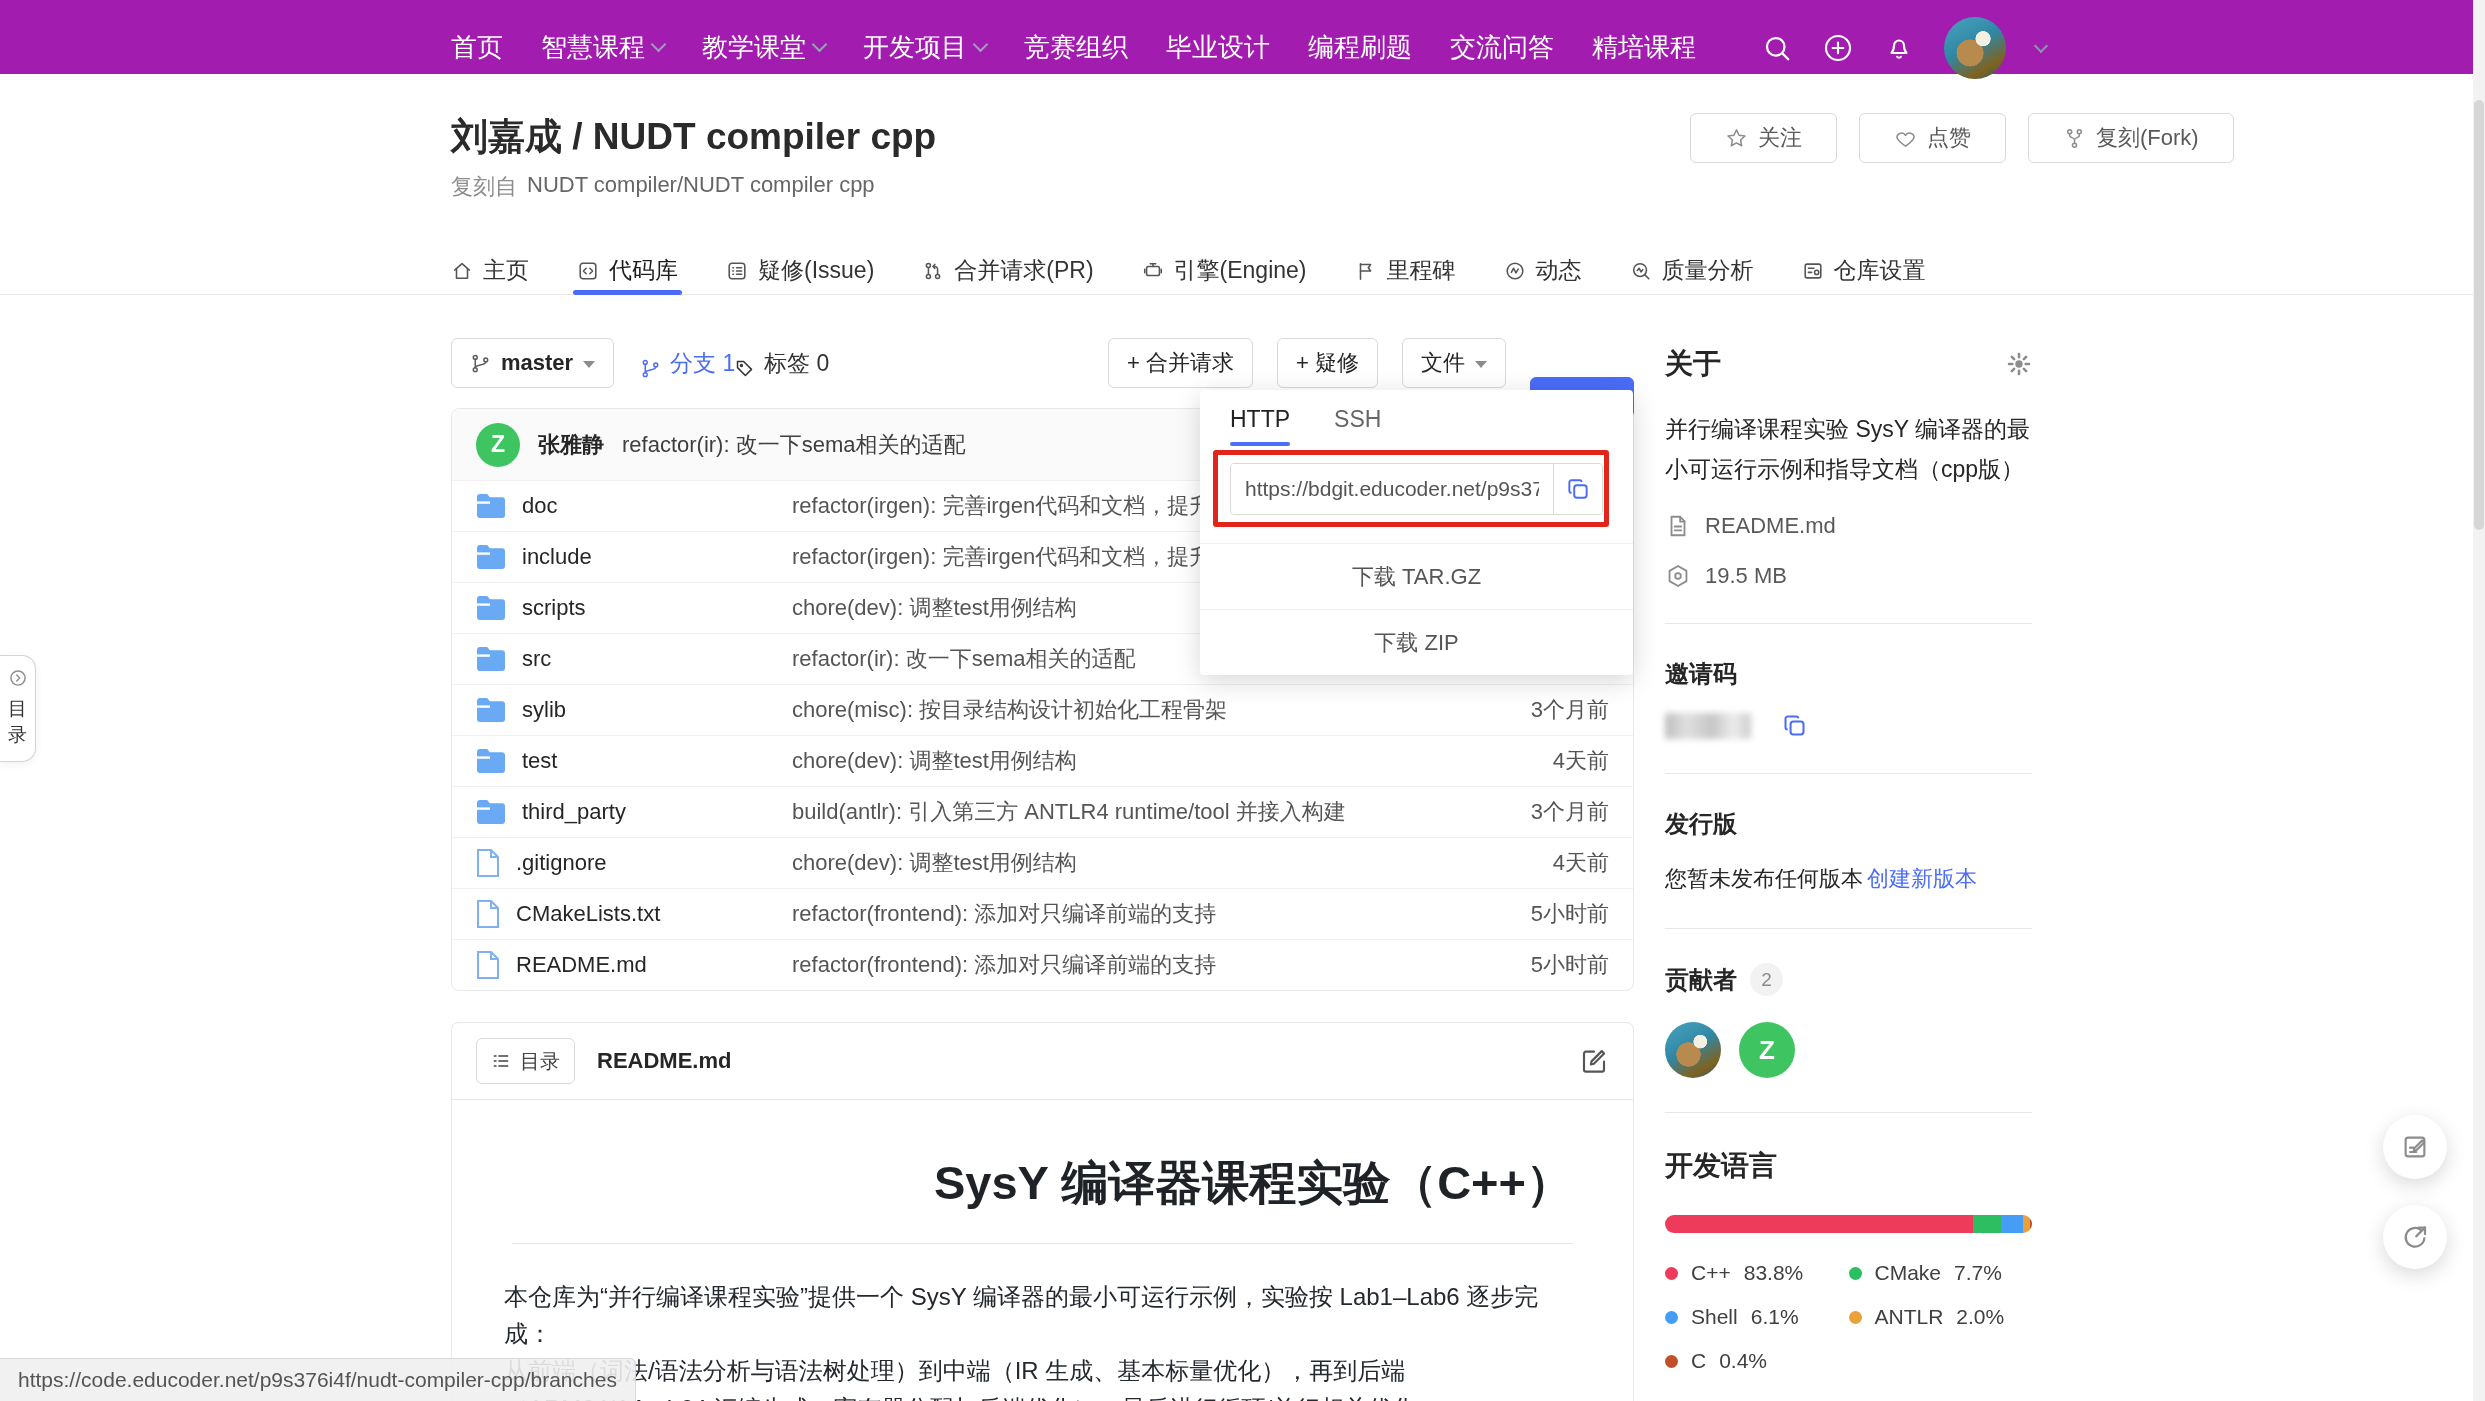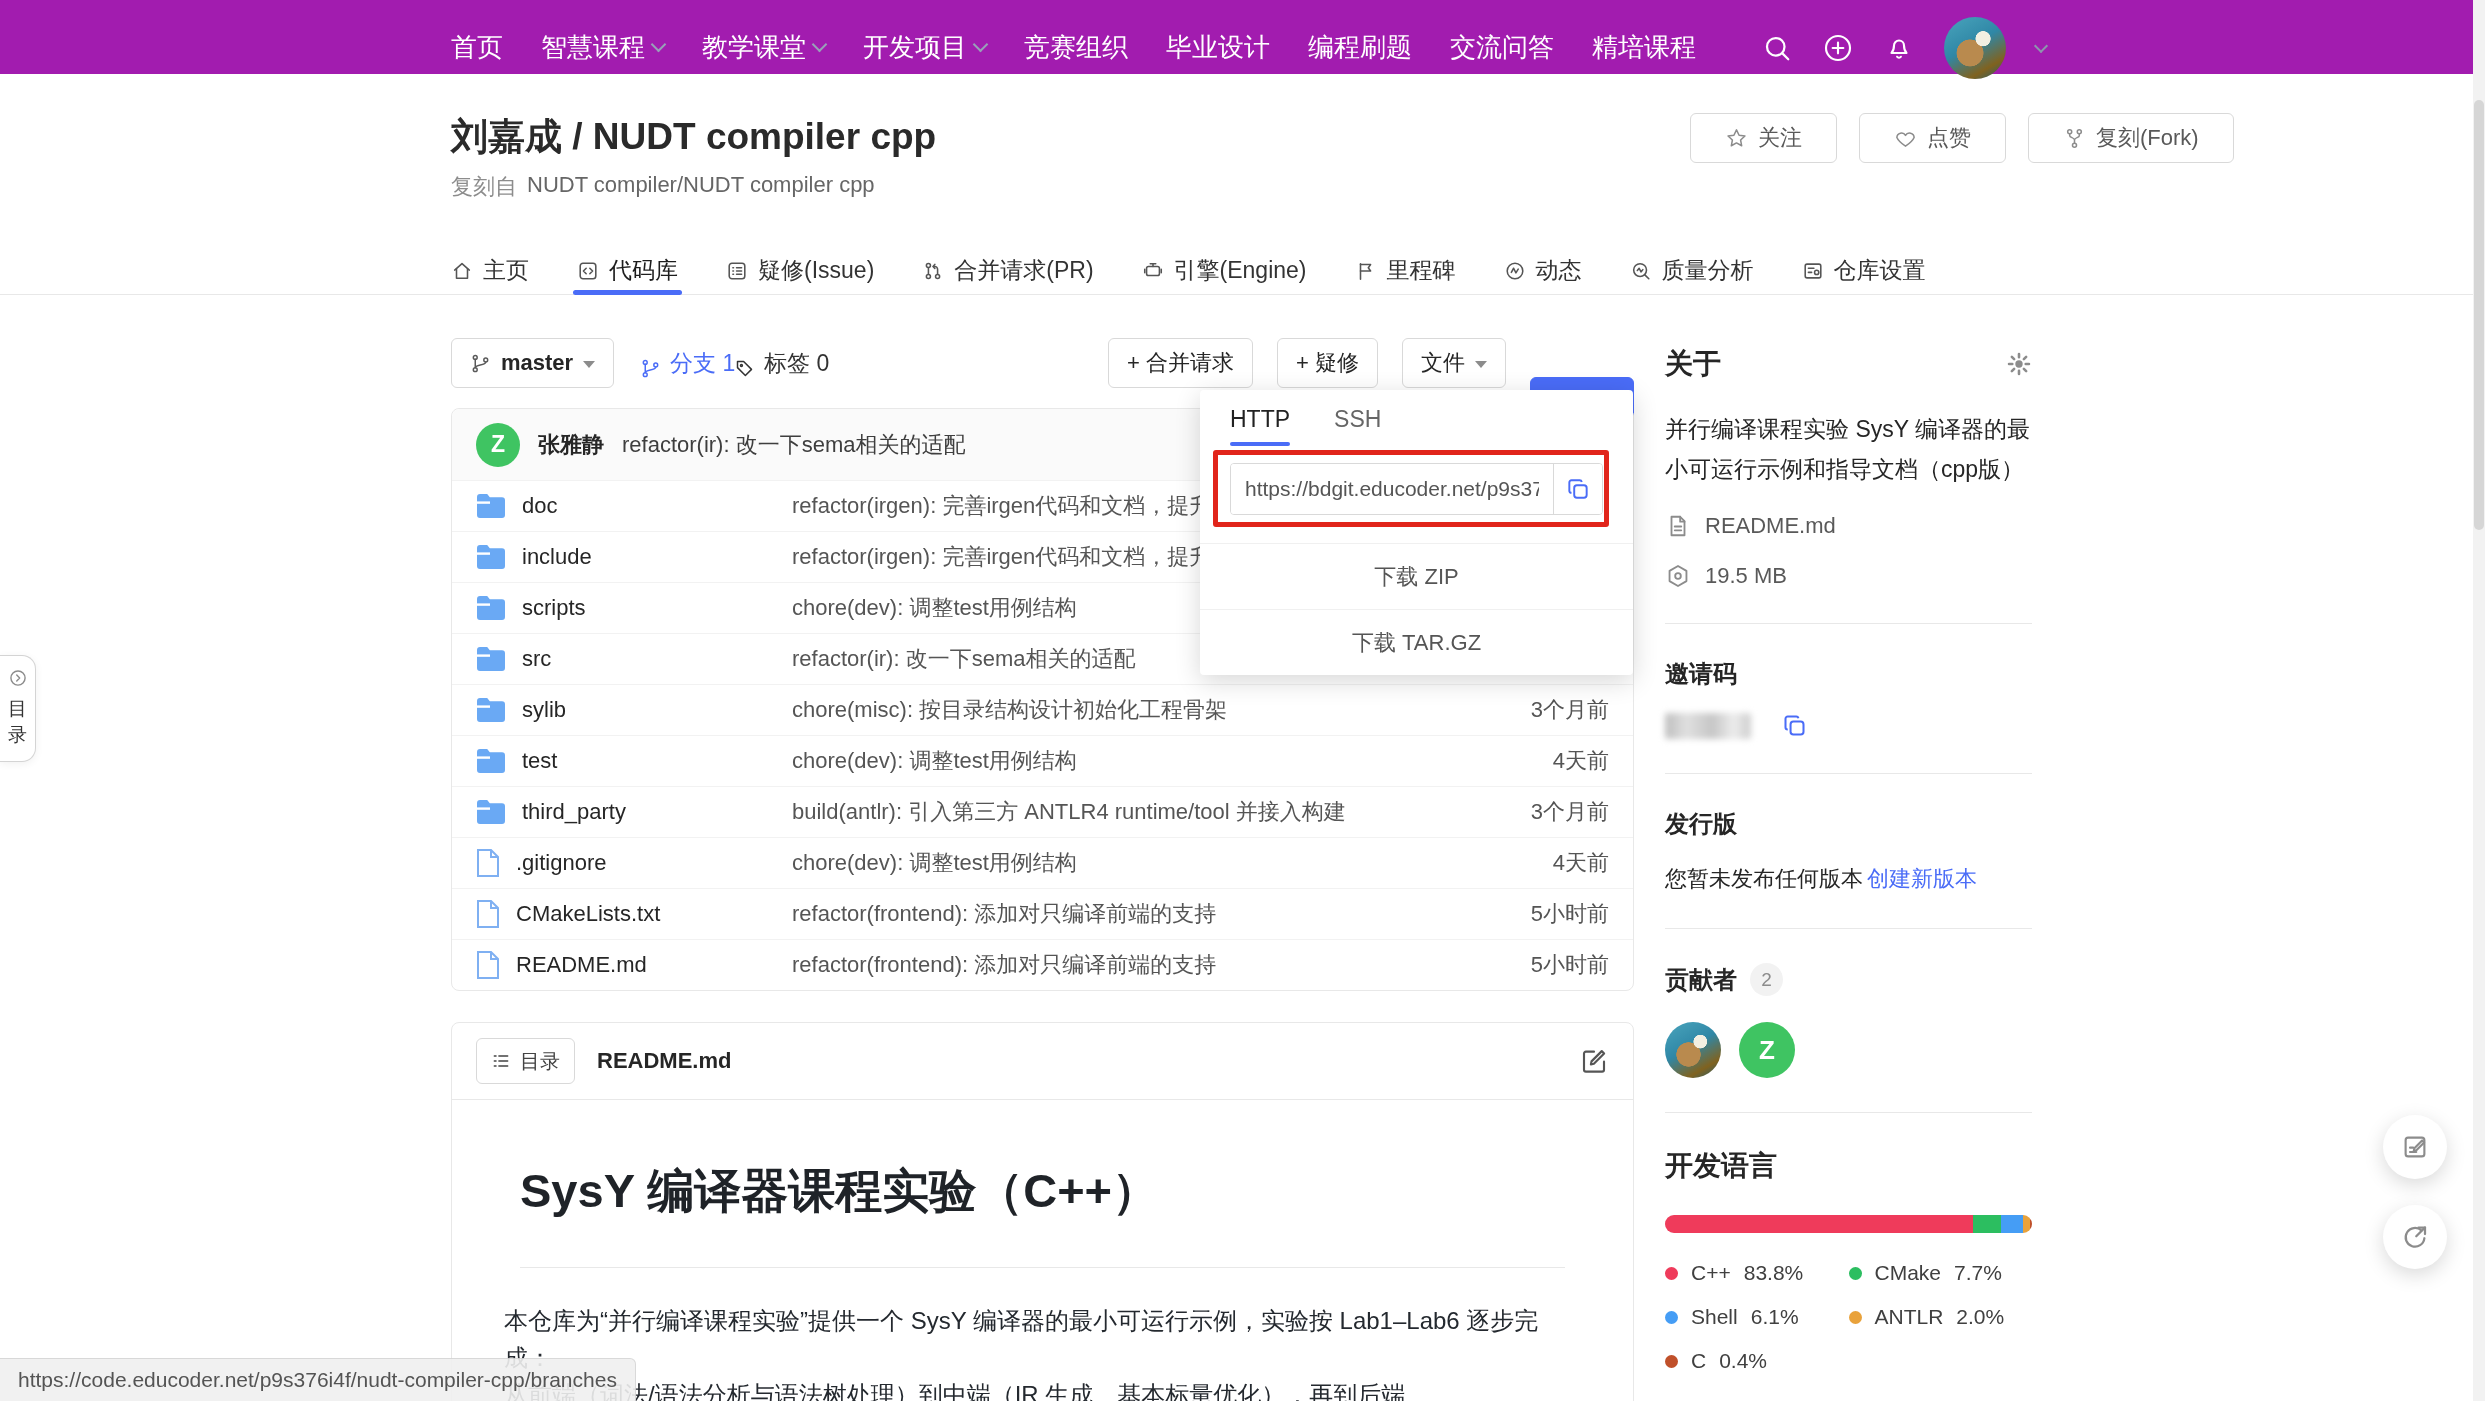--- a/index.html
+++ b/index.html
@@ -66,21 +66,21 @@
   .ftime{font-size:22px;color:#555;margin-left:24px;white-space:nowrap;}
 
   
   .readme-card{position:absolute;top:1022px;left:451px;width:1183px;height:700px;border:1px solid var(--border);border-radius:8px;background:#fff;z-index:4;}
   .readme-head{height:77px;display:flex;align-items:center;gap:22px;padding:0 24px;border-bottom:1px solid var(--border);}
   .toc-btn{height:46px;padding:0 14px;border:1px solid #d9d9d9;border-radius:6px;background:#fff;
            display:flex;align-items:center;gap:9px;font-size:20px;color:#444;cursor:pointer;}
   .readme-name{font-size:22px;font-weight:700;}
   .readme-edit{margin-left:auto;color:#555;cursor:pointer;}
   .readme-body{padding:44px 52px 0;}
-  .rtitle{margin:16px;font-size:47px;font-weight:700;color:#1f2328;padding-bottom:44px;border-bottom:1px solid var(--border);}
+  .rtitle{margin:8px;font-size:47px;font-weight:700;color:#1f2328;padding-bottom:28px;border-bottom:1px solid var(--border);text-align:right;}
   .rpara{margin:34px 0 0;font-size:24px;line-height:1.55;color:#24292f;white-space:pre-line;}
 
   
   .dropdown{position:absolute;top:390px;left:1200px;width:433px;background:#fff;border-radius:4px;
             box-shadow:0 6px 26px rgba(0,0,0,.16);z-index:40;}
   .dd-tabs{display:flex;gap:44px;padding:16px 30px 0;}
   .dd-tab{font-size:23px;color:#666;padding-bottom:13px;position:relative;cursor:pointer;}
   .dd-tab.active{color:#222;}
   .dd-tab.active::after{content:"";position:absolute;left:0;right:0;bottom:0;height:4px;background:var(--accent);border-radius:2px;}
   .dd-input-wrap{margin:17px 30px 0;display:flex;height:52px;border:1px solid #d9d9d9;border-radius:4px;overflow:hidden;}
@@ -644,22 +644,22 @@
   <div class="dd-input-wrap">
     <input class="dd-url" readonly="" value="https://bdgit.educoder.net/p9s376i4" style="">
     <span class="dd-copy">
       <svg width="26" height="26" viewBox="0 0 24 24" fill="none" stroke="currentColor" stroke-width="1.8" stroke-linejoin="round">
           <rect x="8.5" y="8.5" width="11.5" height="11.5" rx="2.5"></rect>
           <path d="M15.5 5.5A2 2 0 0 0 13.5 4H6a2 2 0 0 0-2 2v7.5a2 2 0 0 0 2 2"></path>
         </svg>
     </span>
   </div>
   <div class="dd-sep"></div>
+  <div class="dd-item">下载 TAR.GZ</div>
   <div class="dd-item">下载 ZIP</div>
-  <div class="dd-item">下载 TAR.GZ</div>
   <div class="annotation"></div>
 </div>
 
 <div class="toc-tab">
   <span>
       <svg width="20" height="20" viewBox="0 0 24 24" fill="none" stroke="#8c8c8c" stroke-width="1.7" stroke-linecap="round" stroke-linejoin="round">
         <circle cx="12" cy="12" r="8.5"></circle>
         <path d="m10.5 8.5 3.5 3.5-3.5 3.5"></path>
       </svg>
     </span>

